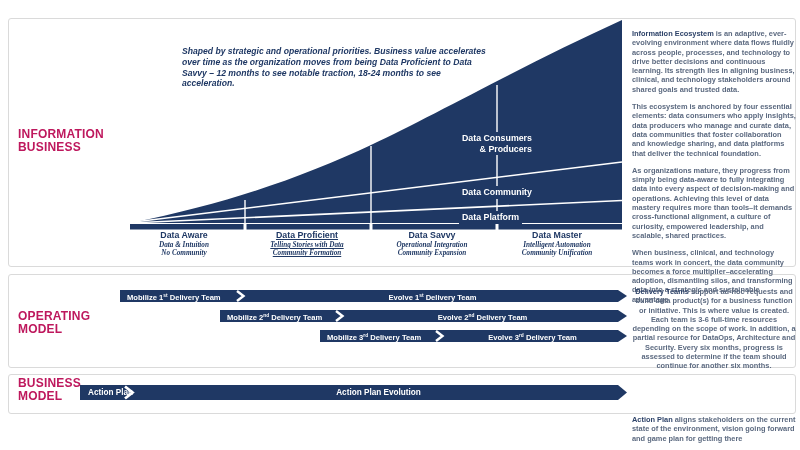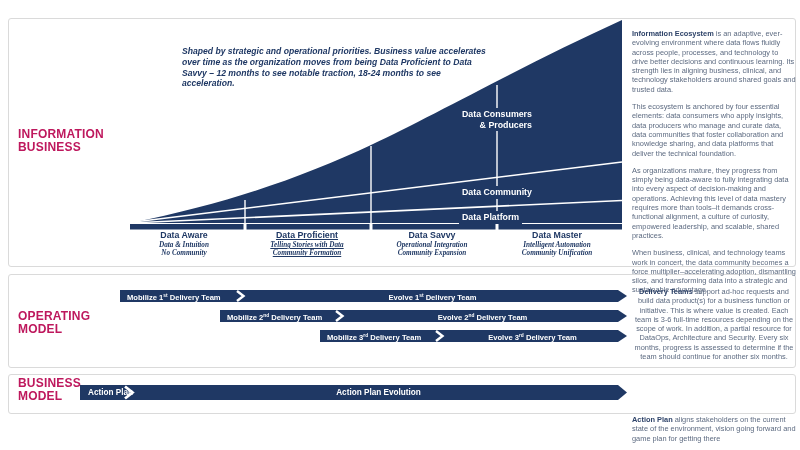--- a/index.html
+++ b/index.html
@@ -6,21 +6,21 @@
   #canvas{position:relative;width:800px;height:450px;background:#fff;
           font-family:"Liberation Sans",sans-serif;overflow:hidden;}
   .box{position:absolute;border:1px solid #dadada;border-radius:3px;background:#fff;}
   .section-label{position:absolute;color:#be185d;font-weight:bold;font-size:12px;
                  line-height:12.5px;letter-spacing:.2px;}
   .section-label span{display:block;}
   .intro{position:absolute;left:142px;top:46px;width:308px;color:#1f3864;
          font-weight:bold;font-style:italic;font-size:8.6px;line-height:10.8px;margin-left:40px;}
   .sidebar{position:absolute;left:632px;width:164px;color:#5c6a80;
            font-size:7.4px;line-height:9.3px;}
-  .sidebar p{margin:0 0 8px 0;}
+  .sidebar p{margin:0 0 8px 0;font-weight:bold;}
   .sidebar b{color:#2e4369;}
   svg{position:absolute;left:0;top:0;}
   .band-label{position:absolute;color:#fff;font-weight:bold;font-size:8.8px;
               line-height:10.5px;background:#1f3864;padding:1px 3px;}
   .stage{position:absolute;top:230px;width:150px;text-align:center;color:#1f3864;}
   .stage .t{font-weight:bold;font-size:8.8px;line-height:11px;}
   .stage .s{font-family:"Liberation Serif",serif;font-style:italic;font-weight:bold;
             font-size:7.2px;line-height:8.2px;}
   .bar-text{position:absolute;color:#fff;font-weight:bold;font-size:7.6px;
             height:12px;line-height:12px;white-space:nowrap;}
@@ -72,21 +72,21 @@
     <polyline points="237,291 243.5,296 237,301" fill="none" stroke="#ffffff" stroke-width="2.4"></polyline>
     <polygon points="220,310 618,310 627,316 618,322 220,322" fill="#1f3864"></polygon>
     <polyline points="336,311 342.5,316 336,321" fill="none" stroke="#ffffff" stroke-width="2.4"></polyline>
     <polygon points="320,330 618,330 627,336 618,342 320,342" fill="#1f3864"></polygon>
     <polyline points="436,331 442.5,336 436,341" fill="none" stroke="#ffffff" stroke-width="2.4"></polyline>
 
     <polygon points="80,385 618,385 627,392.5 618,400 80,400" fill="#1f3864"></polygon>
     <polyline points="125,386.5 132.5,392.5 125,398.5" fill="none" stroke="#ffffff" stroke-width="2.8"></polyline>
   </svg>
 
-  <div class="band-label" style="left:459px;top:108px;">
+  <div class="band-label" style="left:459px;top:132px;">
     <span style="display:block;">Data Consumers</span>
     <span style="display:block;text-align:right;">&amp; Producers</span>
   </div>
   <div class="band-label" style="left:459px;top:186px;">Data Community</div>
   <div class="band-label" style="left:459px;top:211px;">Data Platform</div>
 
   <div class="stage" style="left:109px;">
     <div class="t">Data Aware</div>
     <div class="s">Data &amp; Intuition</div>
     <div class="s">No Community</div>

